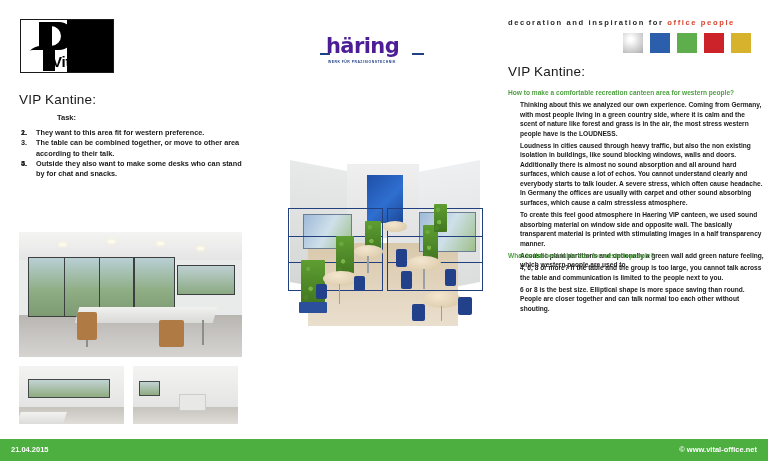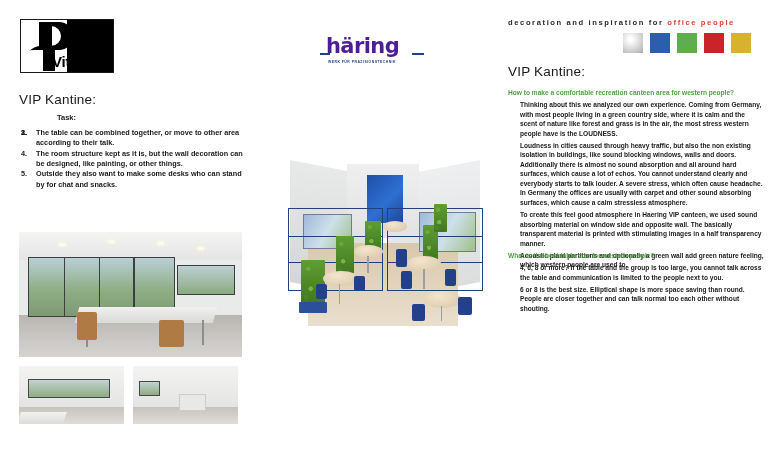--- a/index.html
+++ b/index.html
@@ -439,23 +439,23 @@
     <div class="lowercut"></div>
     <div class="wordmark">
       <span class="dark">Vital-Office</span>
     </div>
   </div>
 
   <div class="left-title">VIP Kantine:</div>
   <div class="task-label">Task:</div>
   <ul class="task-list">
     <li><span class="num">1.</span></li>
-    <li><span class="num">2.</span></li>
+    <li><span class="num">2.</span><span>They want to this area fit for western preference.</span></li>
     <li><span class="num">3.</span><span>The table can be combined together, or move to other area according to their talk.</span></li>
-    <li><span class="num">4.</span><span>The room structure kept as it is, but the wall decoration can be designed, like painting, or other things.</span></li>
+    <li><span class="num">4.</span></li>
     <li><span class="num">5.</span><span>Outside they also want to make some desks who can stand by for chat and snacks.</span></li>
   </ul>
 
   <div class="photo photo-main">
     <div class="room">
       <div class="ceil"></div>
       <div class="floor"></div>
       <div class="lamp" style="left:18%;top:9%"></div>
       <div class="lamp" style="left:40%;top:6%"></div>
       <div class="lamp" style="left:62%;top:8%"></div>
@@ -565,14 +565,18 @@
     <p>To create this feel good atmosphere in Haering VIP canteen, we used sound absorbing material on window side and opposite wall. The basically transparent material is printed with stimulating images in a half transparency manner.</p>
     <p>Acoustic plant partitions and optionally a green wall add green nature feeling, which western people are used to.</p>
   </div>
 
   <div class="rc sec-2">
     <p class="q-head">What is the best table size for western people?</p>
     <p>4, 6, 8 or more? If the table and the group is too large, you cannot talk across the table and communication is limited to the people next to you.</p>
     <p>6 or 8 is the best size. Elliptical shape is more space saving than round. People are closer together and can talk normal too each other without shouting.</p>
   </div>
 
+  <div class="footer">
+    <div class="date">21.04.2015</div>
+    <div class="site">© www.vital-office.net</div>
+  </div>
 
 </div>
 
 </body></html>

